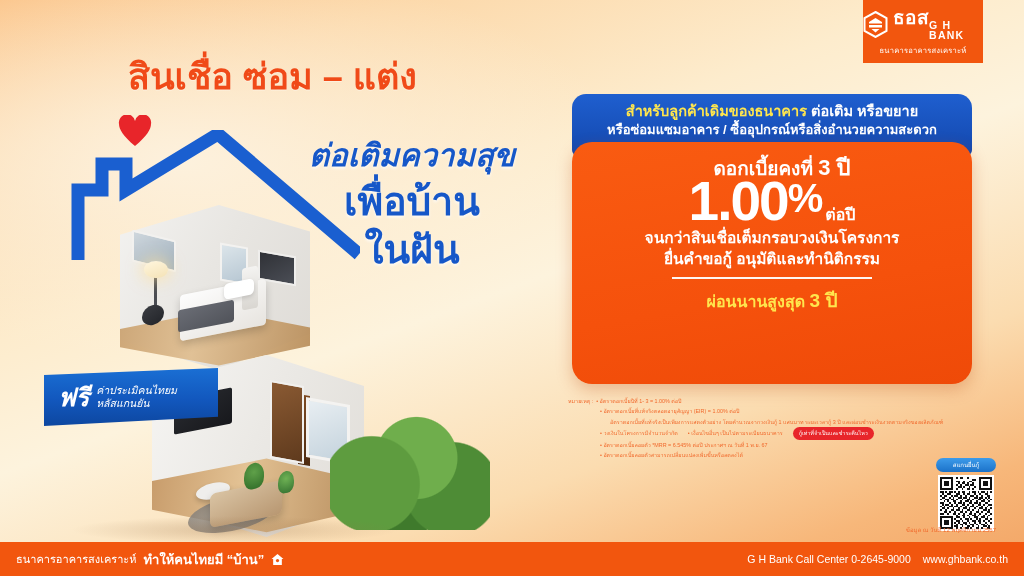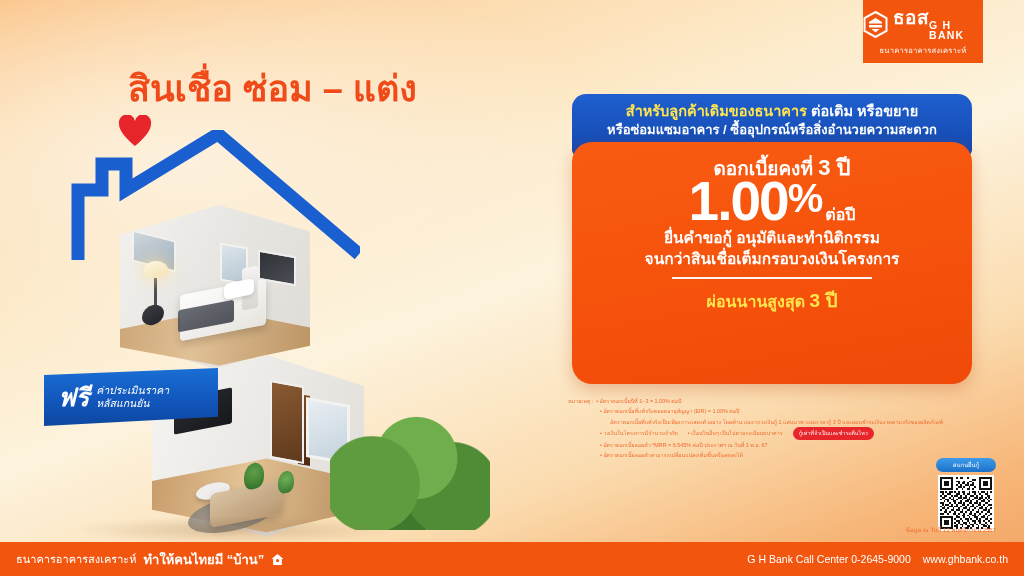--- a/index.html
+++ b/index.html
@@ -24,21 +24,21 @@
   }
   #logo-row{display:flex;align-items:center;gap:5px;}
   #logo-mark{width:25px;height:27px;flex:none;}
   #logo-words{display:flex;flex-direction:row;line-height:1;}
   .logo-thai{color:#fff;font-size:19px;font-weight:700;letter-spacing:.5px;}
   .logo-en{color:#fff;font-size:10.5px;font-weight:700;letter-spacing:1.2px;margin-top:12px;}
   .logo-sub{color:#fff;font-size:7.6px;margin-top:3px;letter-spacing:.2px;white-space:nowrap;}
 
   
   #headline-main{
-    position:absolute;left:128px;top:60px;
+    position:absolute;left:128px;top:48px;
     font-size:36px;font-weight:700;color:#f04a18;white-space:nowrap;
     text-shadow:0 1px 0 rgba(255,255,255,.4);
   }
   #headline-blue{
     position:absolute;left:292px;top:138px;width:240px;
     text-align:center;color:#1657c8;font-weight:700;line-height:1.18;
     text-shadow:0 2px 3px rgba(255,255,255,.75);
   }
   #headline-blue .l1{display:block;font-size:31px;font-style:italic;}
   #headline-blue .l2{display:block;font-size:39px;margin-top:4px;}
@@ -287,20 +287,25 @@
       <div id="logo-words">
         <span class="logo-thai">ธอส</span>
         <span class="logo-en">G H BANK</span>
       </div>
     </div>
     <span class="logo-sub">ธนาคารอาคารสงเคราะห์</span>
   </div>
 
   <div id="headline-main">สินเชื่อ ซ่อม – แต่ง</div>
 
+  <div id="headline-blue">
+    <span class="l1">ต่อเติมความสุข</span>
+    <span class="l2">เพื่อบ้าน</span>
+    <span class="l3">ในฝัน</span>
+  </div>
 
   <div id="illustration">
     <svg id="heart" viewBox="0 0 34 32">
       <path d="M17 31 C5 21 1 14 1 9 A8 8 0 0 1 17 6 A8 8 0 0 1 33 9 C33 14 29 21 17 31 Z" fill="#e8252a"></path>
     </svg>
     <svg id="roof-svg" width="290" height="130" viewBox="0 0 290 130">
       <polyline points="8,128 8,60 32,60 32,34 56,34 56,60 148,4 284,120" fill="none" stroke="#1a5fd0" stroke-width="13" stroke-linejoin="miter" stroke-linecap="square"></polyline>
     </svg>
 
     <div id="house-photo">
@@ -329,21 +334,21 @@
       <div class="room plant1"></div>
       <div class="room plant2"></div>
     </div>
 
     <div id="bush"></div>
     <div id="ground-shadow"></div>
 
     <div id="free-ribbon">
       <span id="free-word">ฟรี</span>
       <span id="free-lines">
-        <span>ค่าประเมินราคา</span>
+        <span>ค่าประเมิคนไทยม</span>
         <span>หลัสแกนยัน</span>
       </span>
     </div>
   </div>
 
   <div id="promo">
     <div id="promo-blue">
       <div class="b1">
         <span>สำหรับลูกค้าเดิมของธนาคาร</span><em> ต่อเติม หรือขยาย</em>
       </div>
@@ -353,22 +358,22 @@
     <div id="promo-orange">
       <div id="rate-top">
         <span>ดอกเบี้ยคงที่</span>
         <b>3 ปี</b>
       </div>
       <div id="rate-row">
         <span id="rate-num">1.00</span>
         <span id="rate-pct">%</span>
         <span id="rate-per">ต่อปี</span>
       </div>
+      <div class="orange-line">จนกว่าสินเชื่อเต็มกรอบวงเงินโครงการ</div>
       <div class="orange-line">ยื่นคำขอกู้ อนุมัติและทำนิติกรรม</div>
-      <div class="orange-line">จนกว่าสินเชื่อเต็มกรอบวงเงินโครงการ</div>
       <div id="rate-sep"></div>
       <div id="rate-last">
         <span>ผ่อนนานสูงสุด</span>
         <b>3 ปี</b>
       </div>
     </div>
   </div>
 
   <div id="notes">
     <div class="row">

